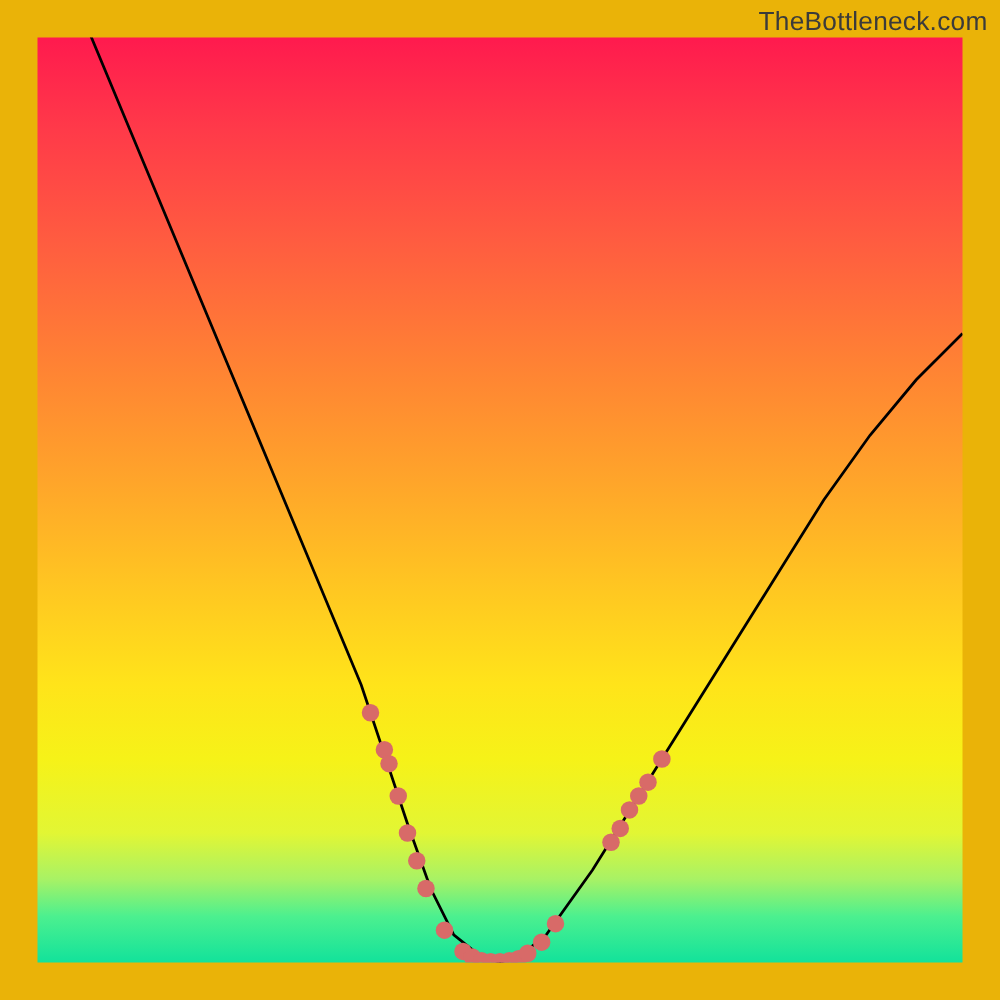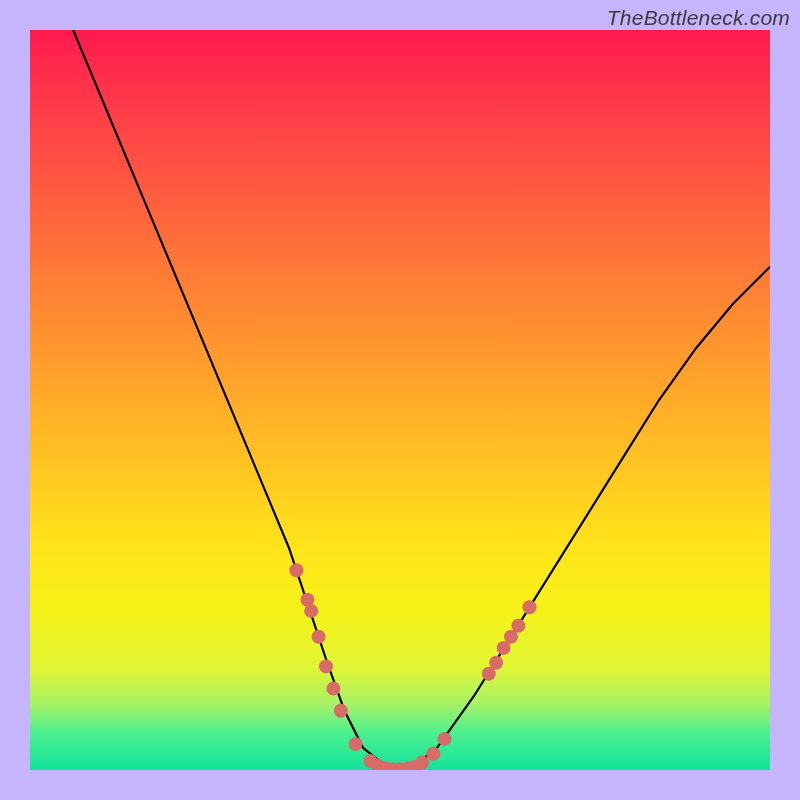--- a/index.html
+++ b/index.html
@@ -7,22 +7,21 @@
     padding: 0;
     width: 800px;
     height: 800px;
     overflow: hidden;
     background: #000;
     font-family: Arial, Helvetica, sans-serif;
   }
   .frame {
     position: absolute;
     inset: 0;
-    background: #c4b5fd;
-    font-style: italic;
+    background: #eab308;
   }
   .plot-area {
     position: absolute;
     left: 30px;
     top: 30px;
     width: 740px;
     height: 740px;
     
     background: linear-gradient(
       to bottom,

